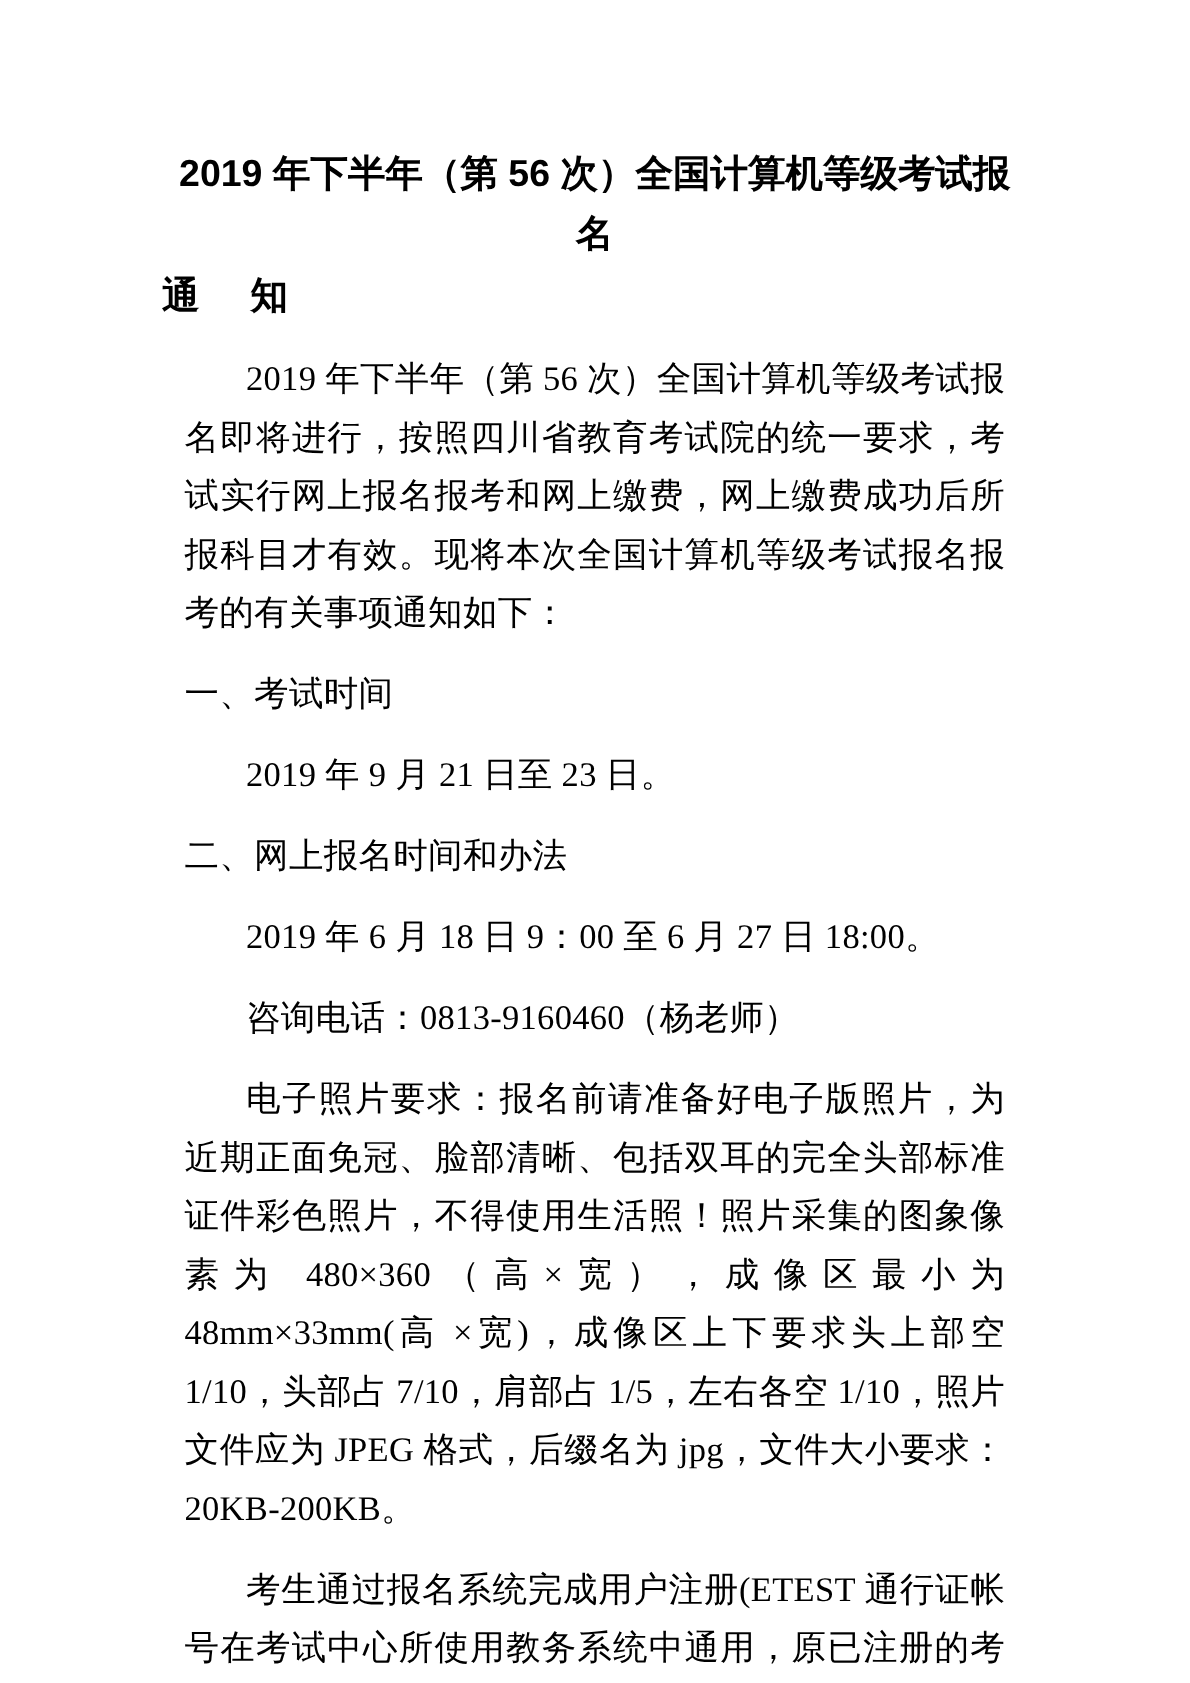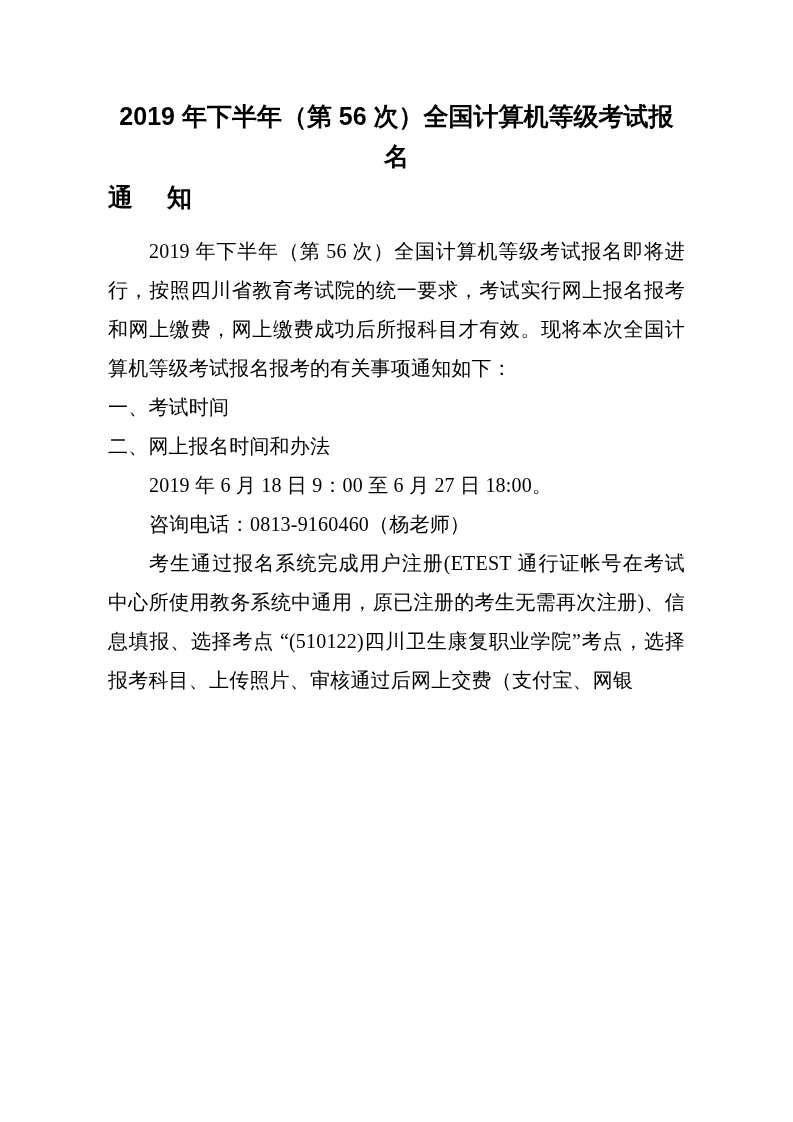--- a/index.html
+++ b/index.html
@@ -40,23 +40,23 @@
     margin: 0;
   }
   .doc-title-2 .sp {
     display: inline-block;
     width: 34px;
   }
   .body-block {
     margin-top: 14px;
   }
   p.para {
-    font-size: 20px;
+    font-size: 23px;
     line-height: 39px;
-    margin: 0;
+    margin: 15px;
     text-align: justify;
     text-justify: inter-ideograph;
     letter-spacing: 0.2px;
   }
   p.indent {
     text-indent: 41px;
   }
   p.noindent {
     text-indent: 0;
   }
@@ -69,19 +69,21 @@
 
 <div class="page">
 
   <h1 class="doc-title">2019 年下半年（第 56 次）全国计算机等级考试报名</h1>
 
   <h1 class="doc-title-2"><span>通</span><span class="sp"></span><span>知</span></h1>
 
   <div class="body-block">
     <p class="para indent">2019 年下半年（第 56 次）全国计算机等级考试报名即将进行，按照四川省教育考试院的统一要求，考试实行网上报名报考和网上缴费，网上缴费成功后所报科目才有效。现将本次全国计算机等级考试报名报考的有关事项通知如下：</p>
     <p class="para noindent">一、考试时间</p>
+    <p class="para indent">2019 年 9 月 21 日至 23 日。</p>
     <p class="para noindent">二、网上报名时间和办法</p>
     <p class="para indent">2019 年 6 月 18 日 9：00 至 6 月 27 日 18:00。</p>
     <p class="para indent">咨询电话：0813-9160460（杨老师）</p>
+    <p class="para indent">电子照片要求：报名前请准备好电子版照片，为近期正面免冠、脸部清晰、包括双耳的完全头部标准证件彩色照片，不得使用生活照！照片采集的图象像素为 480×360（高×宽），成像区最小为48mm×33mm(高 ×宽)，成像区上下要求头上部空 1/10，头部占 7/10，肩部占 1/5，左右各空 1/10，照片文件应为 JPEG 格式，后缀名为 jpg，文件大小要求：20KB-200KB。</p>
     <p class="para indent gap-top">考生通过报名系统完成用户注册(ETEST 通行证帐号在考试中心所使用教务系统中通用，原已注册的考生无需再次注册)、信息填报、选择考点 “(510122)四川卫生康复职业学院”考点，选择报考科目、上传照片、审核通过后网上交费（支付宝、网银</p>
   </div>
 
 </div>
 
 </body></html>

